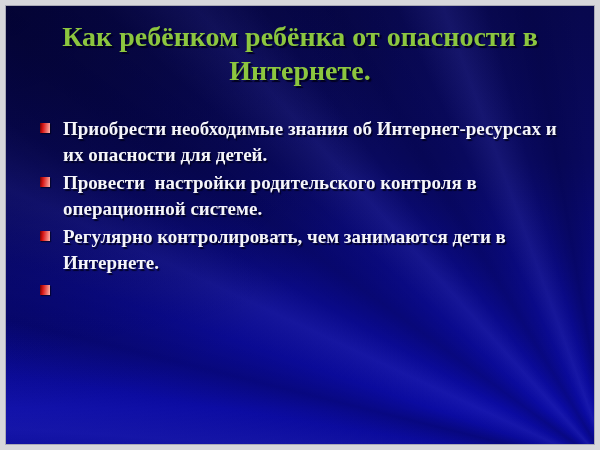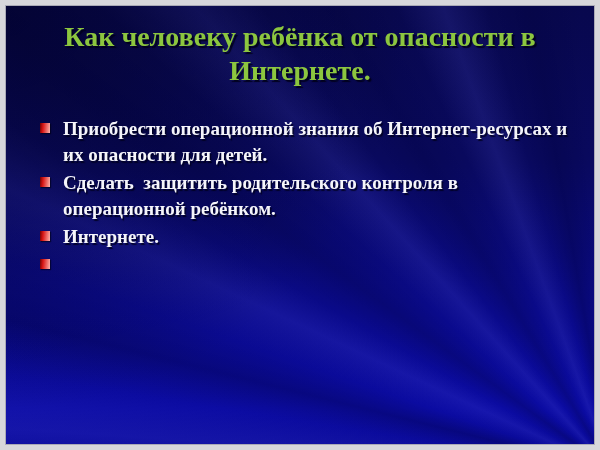--- a/index.html
+++ b/index.html
@@ -102,41 +102,42 @@
     color: var(--body_text, #F5F5FA);
     text-shadow: 1.5px 1.5px 1px rgba(0, 0, 30, 0.85);
   }
 </style>
 </head>
 <body>
 
 <div class="frame">
   <div class="slide">
 
-    <div class="title">Как человеку ребёнка от опасности в
+    <div class="title">Как ребёнком ребёнка от опасности в
 Интернете.</div>
 
     <ul class="bullets">
 
       <li>
         <span class="bullet"></span>
-        <div class="line">Приобрести операционной знания об Интернет-ресурсах и</div>
+        <div class="line">Приобрести необходимые знания об Интернет-ресурсах и</div>
         <div class="line">их опасности для детей.</div>
       </li>
 
 
       <li>
         <span class="bullet"></span>
-        <div class="line">Сделать  защитить родительского контроля в</div>
-        <div class="line">операционной ребёнком.</div>
+        <div class="line">Провести  настройки родительского контроля в</div>
+        <div class="line">операционной системе.</div>
       </li>
 
 
       <li>
         <span class="bullet"></span>
+        <div class="line">Регулярно контролировать, чем занимаются дети в</div>
         <div class="line">Интернете.</div>
       </li>
 
       <li>
         <span class="bullet"></span>
       </li>
 
     </ul>
   </div>
 </div>

